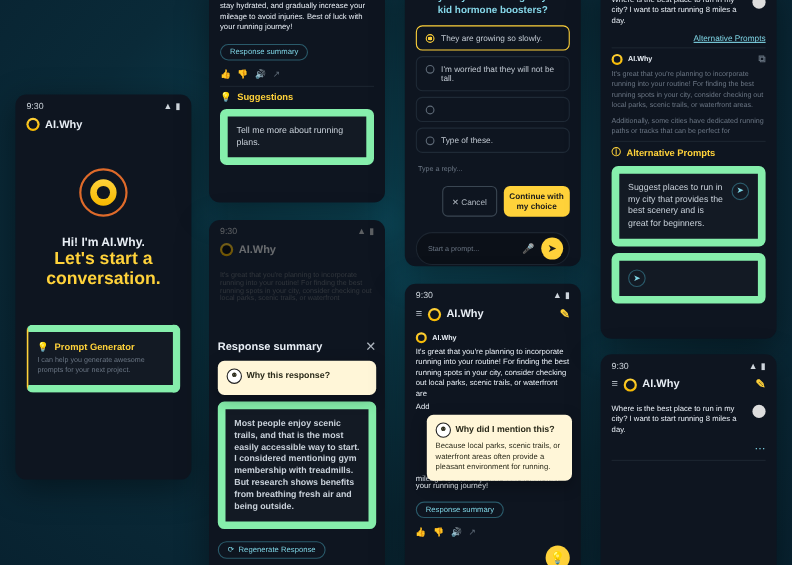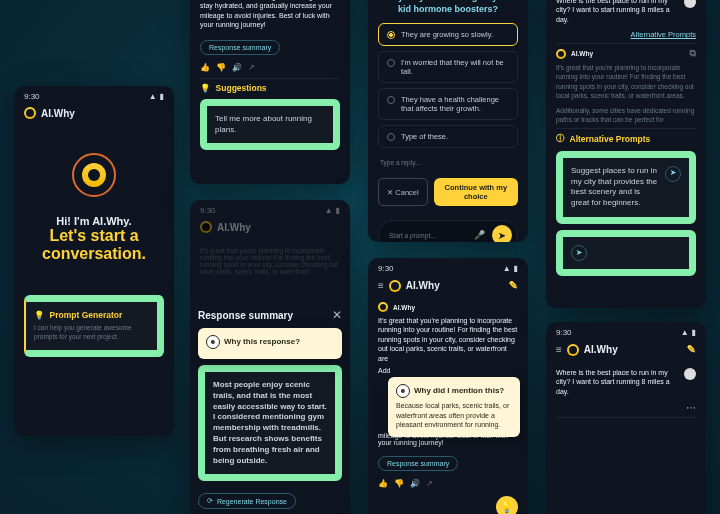--- a/index.html
+++ b/index.html
@@ -154,30 +154,29 @@
   <div class="radio sel">
       <span class="circ"></span>
       <span>They are growing so slowly.</span>
     </div>
   <div class="radio">
       <span class="circ"></span>
       <span>I'm worried that they will not be tall.</span>
     </div>
   <div class="radio">
       <span class="circ"></span>
-      <span>They have a health challenge that affects their growth.</span>
     </div>
   <div class="radio">
       <span class="circ"></span>
       <span>Type of these.</span>
     </div>
 
   <div class="tiny muted" style="padding:6px 2px;">Type a reply...</div>
 
-  <div style="display:flex;gap:6px;margin-top:6px;">
+  <div style="display:flex;gap:6px;margin-top:6px;margin-left:24px;">
     <button style="flex:0 0 auto;background:transparent;border:1px solid #3a4652;color:#aeb6bf;border-radius:5px;font-size:7.5px;padding:5px 8px;"><span style="margin-right:2px;">✕</span><span>Cancel</span></button>
     <button class="btn-yellow" style="flex:1;font-size:7.5px;padding:5px;">Continue with my choice</button>
   </div>
 
   <div style="display:flex;align-items:center;gap:6px;margin-top:14px;background:#0b1018;border:1px solid #1c2530;border-radius:16px;padding:4px 5px 4px 10px;">
     <span class="tiny muted" style="flex:1;">Start a prompt...</span>
     <span class="muted" style="font-size:9px;">🎤</span>
     <span class="sendcirc">➤</span>
   </div>
 </div>

